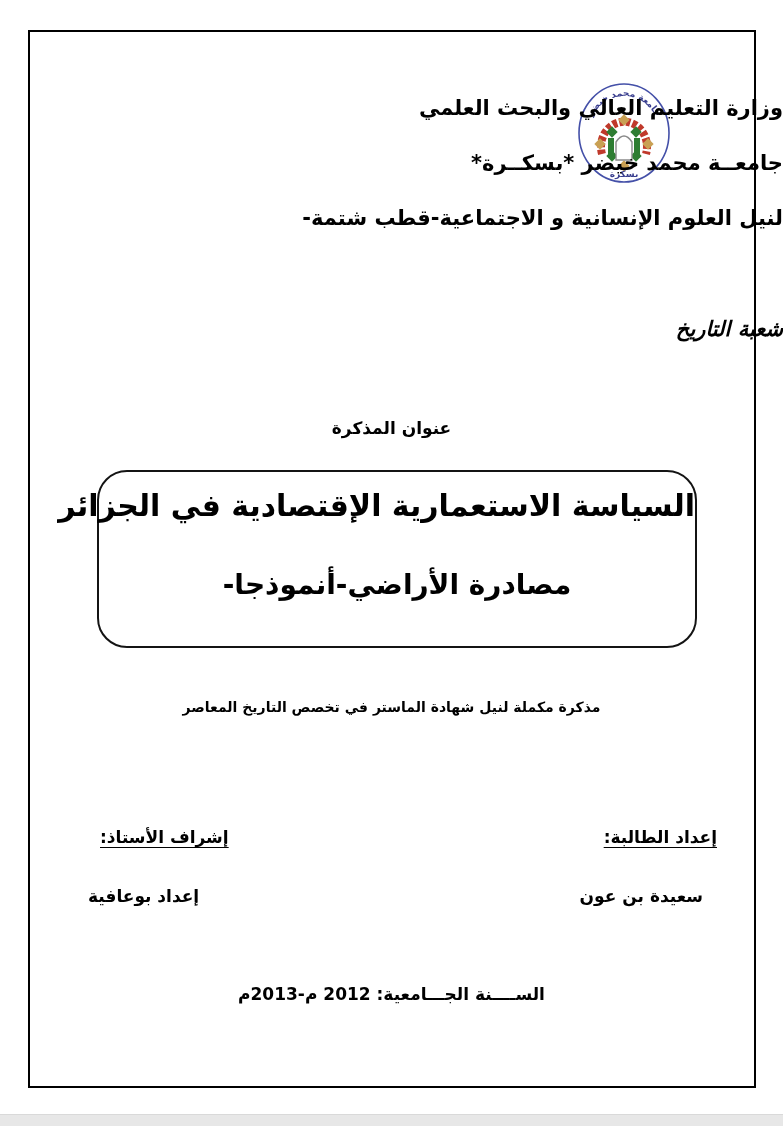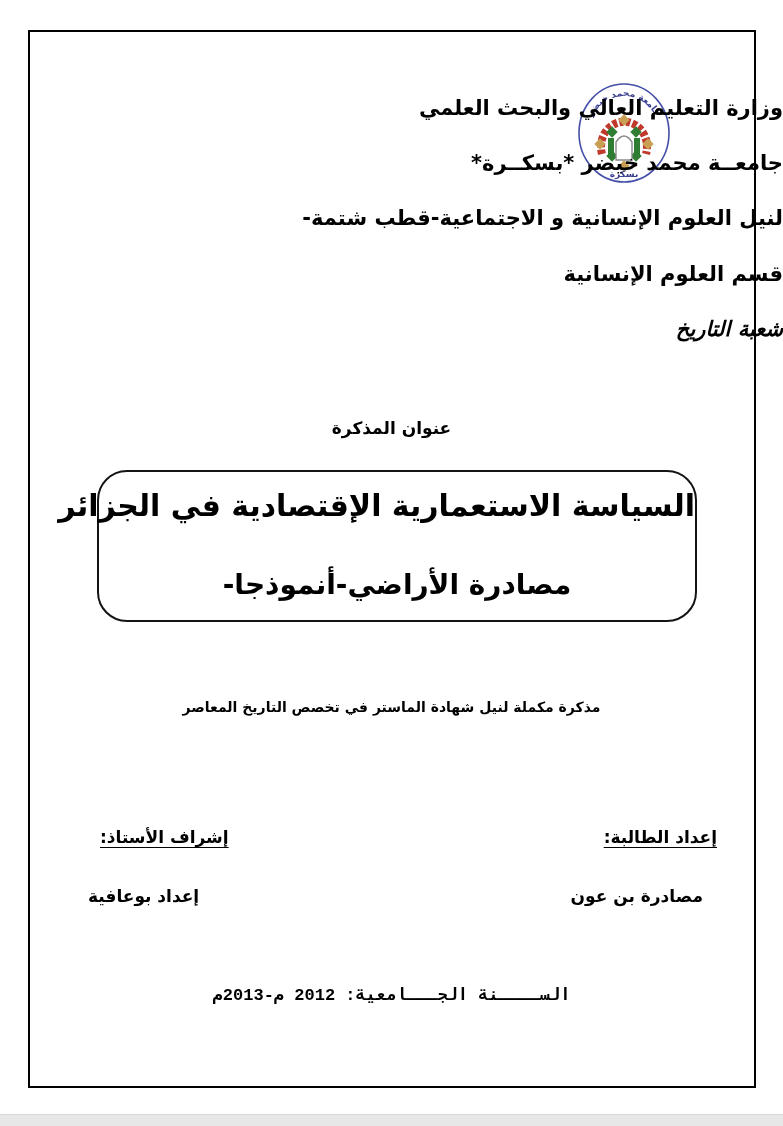--- a/index.html
+++ b/index.html
@@ -13,38 +13,38 @@
   }
   .txt {
     position:absolute; left:0; width:100%; text-align:center;
     direction:rtl; unicode-bidi:plaintext; font-weight:bold; white-space:nowrap;
   }
   .hline  { font-size:21px;text-align:right; }
   .h1 { top:96px; } .h2 { top:151px; } .h3 { top:206px; }
   .h4 { top:262px; } .h5 { top:317px;font-style:italic; }
   .memo-label { top:418px; font-size:17px; }
   .title-box {
-    position:absolute; left:97px; top:470px; width:600px; height:152px;
+    position:absolute; left:97px; top:470px; width:600px; height:178px;
     border:2px solid #141414; border-radius:30px; box-sizing:border-box;
     background:#fff;
   }
   .title-l1 { top:16px;  font-size:30px; }
   .title-l2 { top:96px;  font-size:28px; }
   .title-box .txt { left:0; width:100%; }
   .subtitle { top:699px; font-size:14px; }
   .credit {
     position:absolute; direction:rtl; font-weight:bold; font-size:17px;
     white-space:nowrap;
   }
   .credit.label { text-decoration:underline; text-underline-offset:4px; }
   .student-label    { top:827px; right:66px; }
   .supervisor-label { top:827px; left:100px; }
   .student-name     { top:886px; right:80px; }
   .supervisor-name  { top:886px; left:88px; }
-  .year { top:984px; font-size:17px;font-family:Liberation Mono, monospace; }
+  .year { top:984px; font-size:17px; }
   .emblem { position:absolute; left:576px; top:82px; }
   .bottom-strip {
     position:absolute; left:0; bottom:0; width:783px; height:12px;
     background:#e7e7e7; border-top:1px solid #d9d9d9; box-sizing:border-box;
   }
 </style>
 </head>
 <body>
 
 <div class="viewport">
@@ -69,33 +69,32 @@
       <rect x="32" y="56" width="6" height="20" fill="#2e7d32"></rect>
       <rect x="58" y="56" width="6" height="20" fill="#2e7d32"></rect>
       <path d="M 40,78 L 40,60 Q 48,48 56,60 L 56,78 Z" fill="#ffffff" stroke="#8a8a8a" stroke-width="1.4"></path>
     </g>
     <text x="48" y="95" text-anchor="middle" font-size="9" font-weight="bold" fill="#3a3f8f">بسكرة</text>
   </svg>
 
   <div class="txt hline h1">وزارة التعليم العالي والبحث العلمي</div>
   <div class="txt hline h2">جامعــة محمد خيضر *بسكــرة*</div>
   <div class="txt hline h3">لنيل العلوم الإنسانية و الاجتماعية-قطب شتمة-</div>
-  <div class="txt hline h4">قسم العلوم الإنسانية</div>
   <div class="txt hline h5">شعبة التاريخ</div>
 
   <div class="txt memo-label">عنوان المذكرة</div>
 
   <div class="title-box">
     <div class="txt title-l1">السياسة الاستعمارية الإقتصادية في الجزائر</div>
     <div class="txt title-l2">مصادرة الأراضي-أنموذجا-</div>
   </div>
 
   <div class="txt subtitle">مذكرة مكملة لنيل شهادة الماستر في تخصص التاريخ المعاصر</div>
 
   <div class="credit label student-label">إعداد الطالبة:</div>
   <div class="credit label supervisor-label">إشراف الأستاذ:</div>
-  <div class="credit student-name">مصادرة بن عون</div>
+  <div class="credit student-name">سعيدة بن عون</div>
   <div class="credit supervisor-name">إعداد بوعافية</div>
 
   <div class="txt year">الســــنة الجـــامعية: 2012 م-2013م</div>
 
   <div class="bottom-strip"></div>
 </div>
 
 </body></html>

